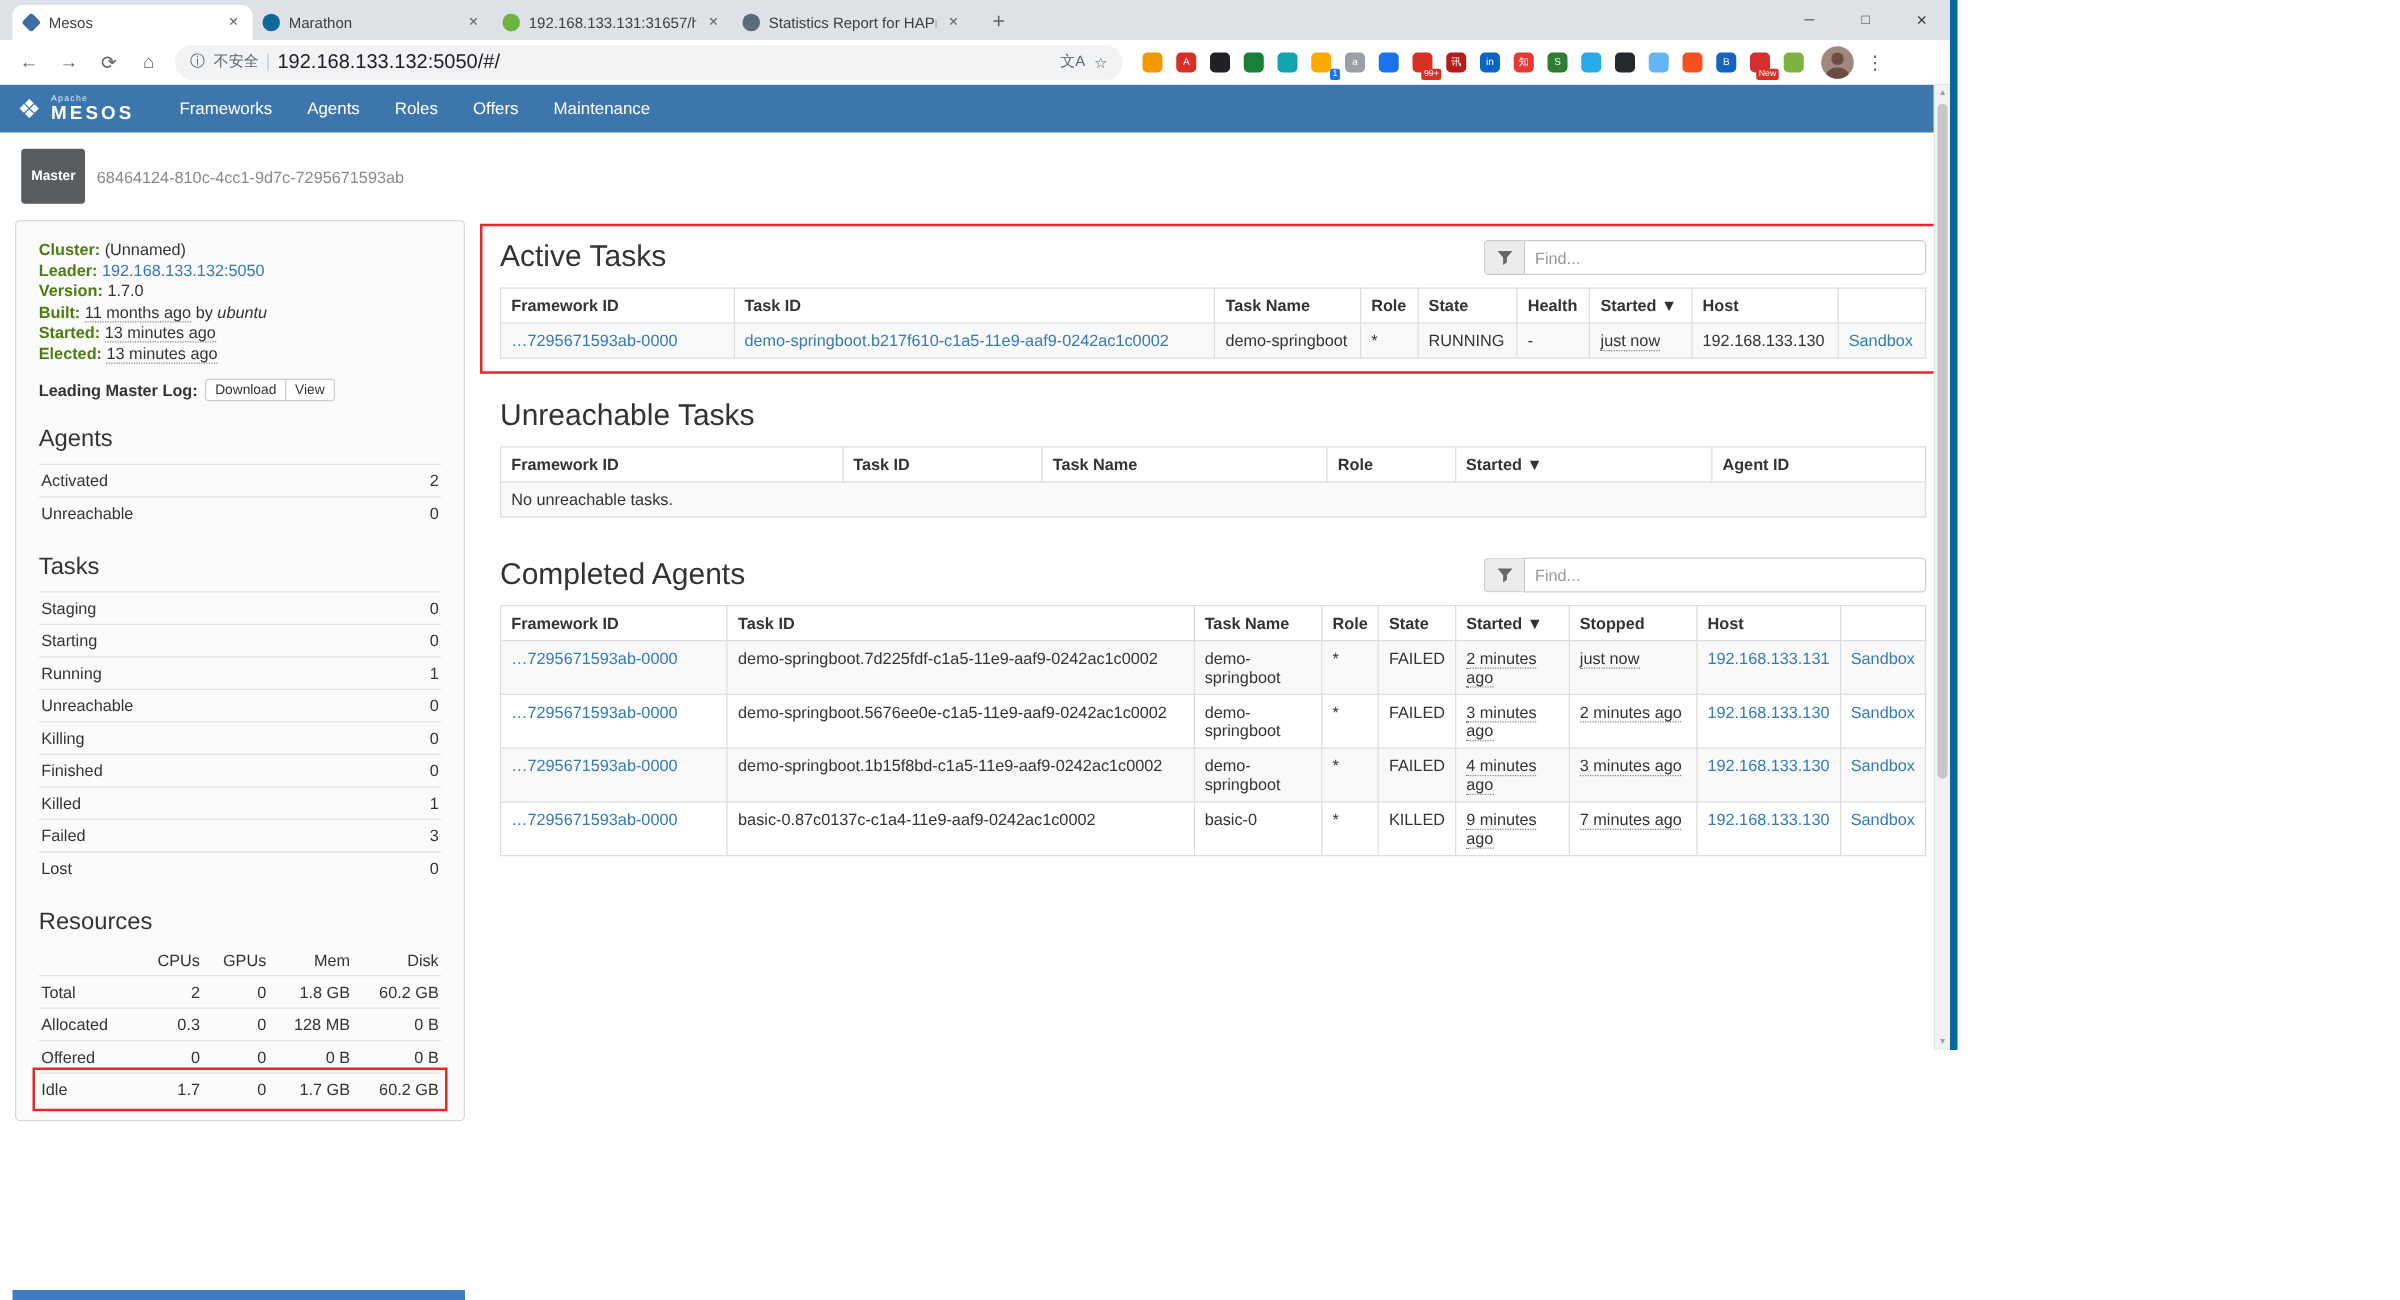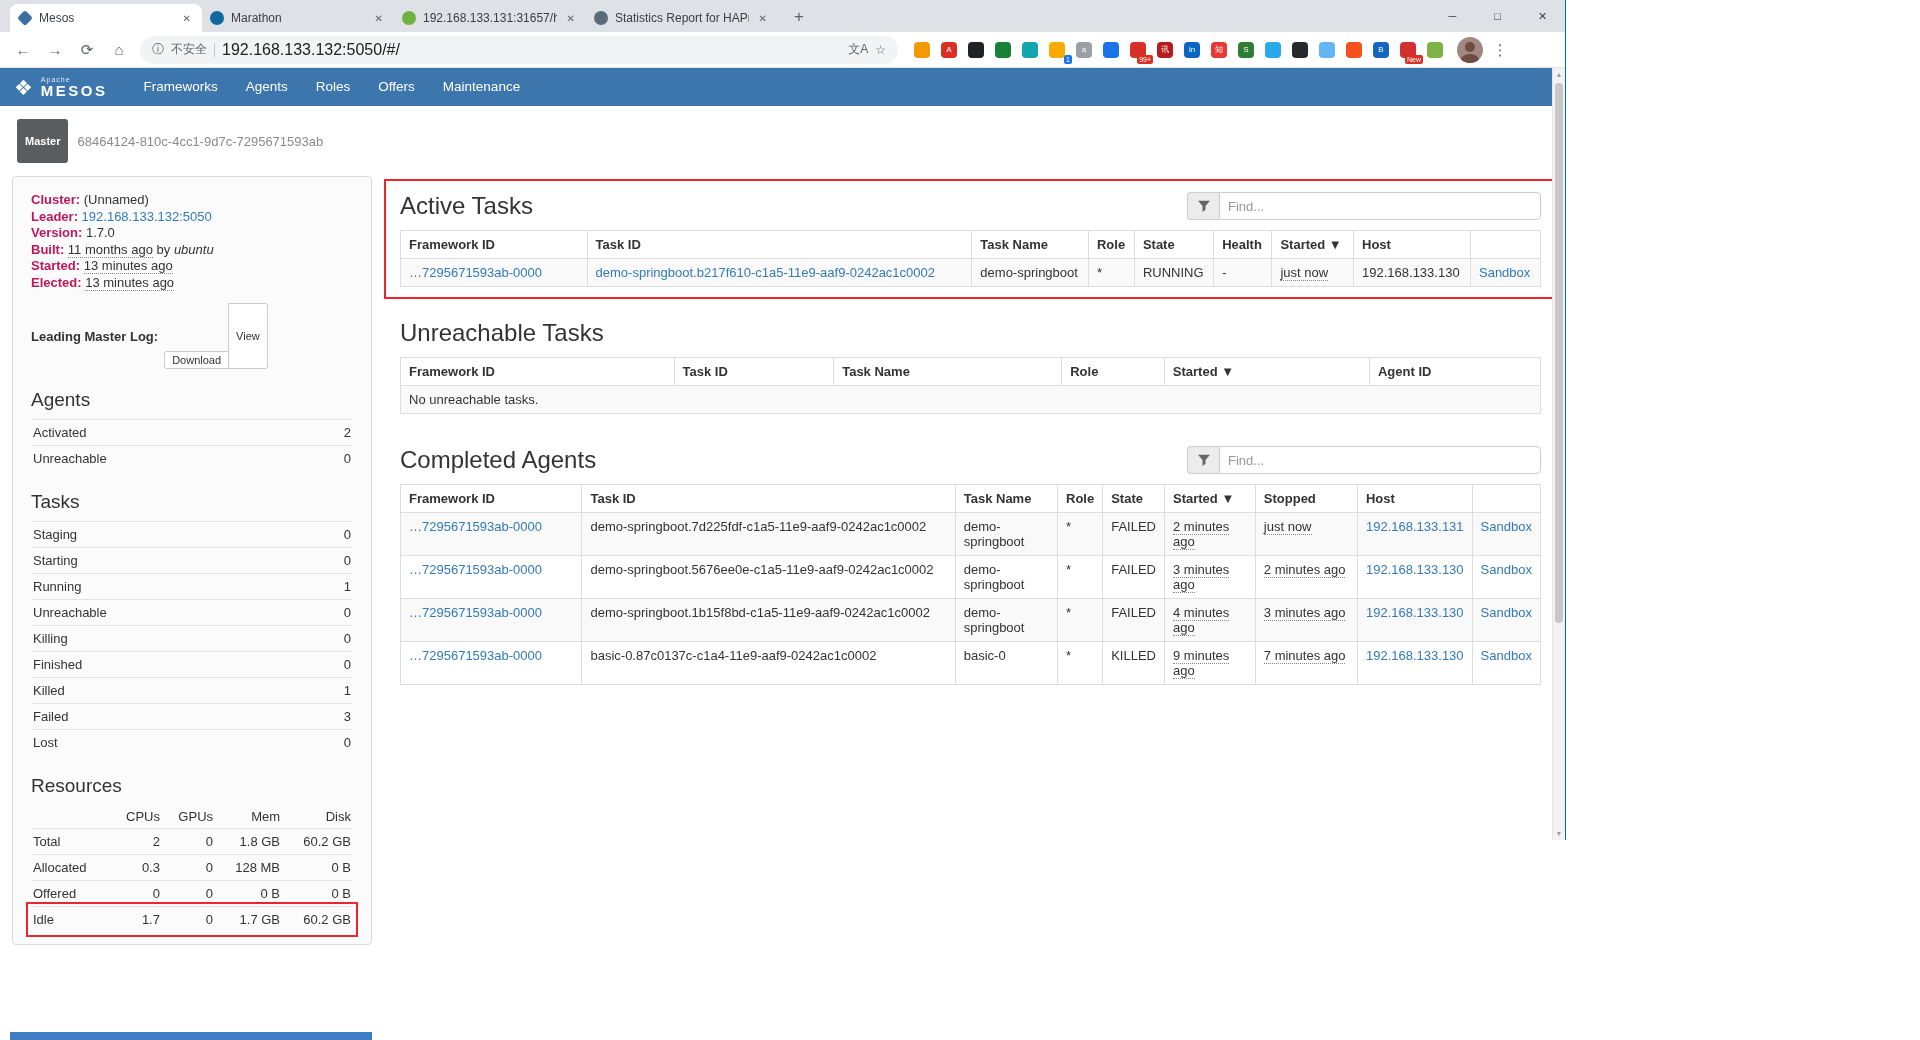--- a/index.html
+++ b/index.html
@@ -1,21 +1,21 @@
 <!DOCTYPE html>
 <html style="--navbar-bg: #3d76ad; --link-color: #337ab7; --annotation-red: #e8262b; --tabstrip-bg: #dee1e6; --badge-bg: #5a5d60; --blue-bar: #3e7cc4;"><head>
 <meta charset="utf-8">
 <title>Mesos</title>
 <style>
   html,body{margin:0;padding:0;}
   body{width:1920px;height:1040px;background:#ffffff;overflow:hidden;position:relative;
        font-family:"Liberation Sans",sans-serif;color:#333;}
 
   
-  .browser-window{position:absolute;left:0;top:0;width:1566px;height:840px;background:#fff;border-right:1px solid #0369a1;box-sizing:border-box;}
+  .browser-window{position:absolute;left:0;top:0;width:1566px;height:840px;background:#fff;border-right:6px solid #0369a1;box-sizing:border-box;}
 
   .tab-strip{height:32px;background:var(--tabstrip-bg,#dee1e6);display:flex;align-items:flex-end;padding:4px 0 0 10px;box-sizing:border-box;position:relative;}
   #tabs{display:flex;align-items:flex-end;height:28px;}
   .tab{height:28px;width:192px;border-radius:8px 8px 0 0;display:flex;align-items:center;padding:0 8px;box-sizing:border-box;font-size:12px;color:#3c4043;gap:7px;cursor:default;}
   .tab.active{background:#fff;}
   .tab .favicon{width:14px;height:14px;border-radius:50%;flex:none;}
   .tab .favicon.diamond{border-radius:3px;transform:rotate(45deg) scale(.8);}
   .tab-title{flex:1;white-space:nowrap;overflow:hidden;}
   .tab-close{font-size:10px;color:#5f6368;padding:1px 3px;flex:none;border-radius:50%;}
   .new-tab{width:26px;height:26px;margin:0 0 2px 8px;display:flex;align-items:center;justify-content:center;font-size:17px;color:#5f6368;border-radius:50%;}
@@ -50,27 +50,27 @@
 
   .master-row{padding:13px 17px 11px;display:flex;align-items:center;gap:9px;}
   .master-badge{background:var(--badge-bg,#5a5d60);color:#fff;font-size:11px;font-weight:bold;padding:16px 8px;border-radius:3px;}
   .master-id{color:#8a8a8a;font-size:13px;}
 
   .content{display:flex;align-items:flex-start;padding:2px 12px 0;box-sizing:border-box;}
 
   
   .sidebar{width:360px;flex:none;background:#fbfbfb;border:1px solid #d9d9d9;border-radius:4px;padding:15px 18px 12px;box-sizing:border-box;font-size:13px;}
   .info-line{line-height:16.5px;}
-  .info-line strong{color:#be185d;}
+  .info-line strong{color:#4d7c0f;}
   a{color:var(--link-color,#337ab7);text-decoration:none;}
   .time{border-bottom:1px dotted #888;}
   .log-line{margin-top:12px;display:flex;align-items:center;gap:6px;}
   .btn-group{display:flex;}
   .btn-xs{font-size:11px;padding:2px 7px;border:1px solid #ccc;background:#fff;border-radius:3px;color:#333;font-family:inherit;cursor:pointer;}
-  .btn-group .btn-xs:first-child{border-radius:3px 0 0 3px;margin-top:48px;}
+  .btn-group .btn-xs:first-child{border-radius:3px 0 0 3px;}
   .btn-group .btn-xs:last-child{border-radius:0 3px 3px 0;margin-left:-1px;}
   .side-heading{font-size:19px;font-weight:400;margin:20px 0 8px;color:#333;}
   .stat-table,.res-table{width:100%;border-collapse:collapse;}
   .stat-table td,.res-table td{padding:5px 2px;border-top:1px solid #e4e4e4;font-size:13px;color:#333;}
   .stat-table td:last-child{text-align:right;}
   .res-table th{padding:4px 2px;font-weight:400;font-size:13px;text-align:right;color:#333;}
   .res-table th:first-child{text-align:left;}
   .res-table td:not(:first-child){text-align:right;}
   .red-outline{outline:2px solid var(--annotation-red,#e8262b);outline-offset:3px;}
 

